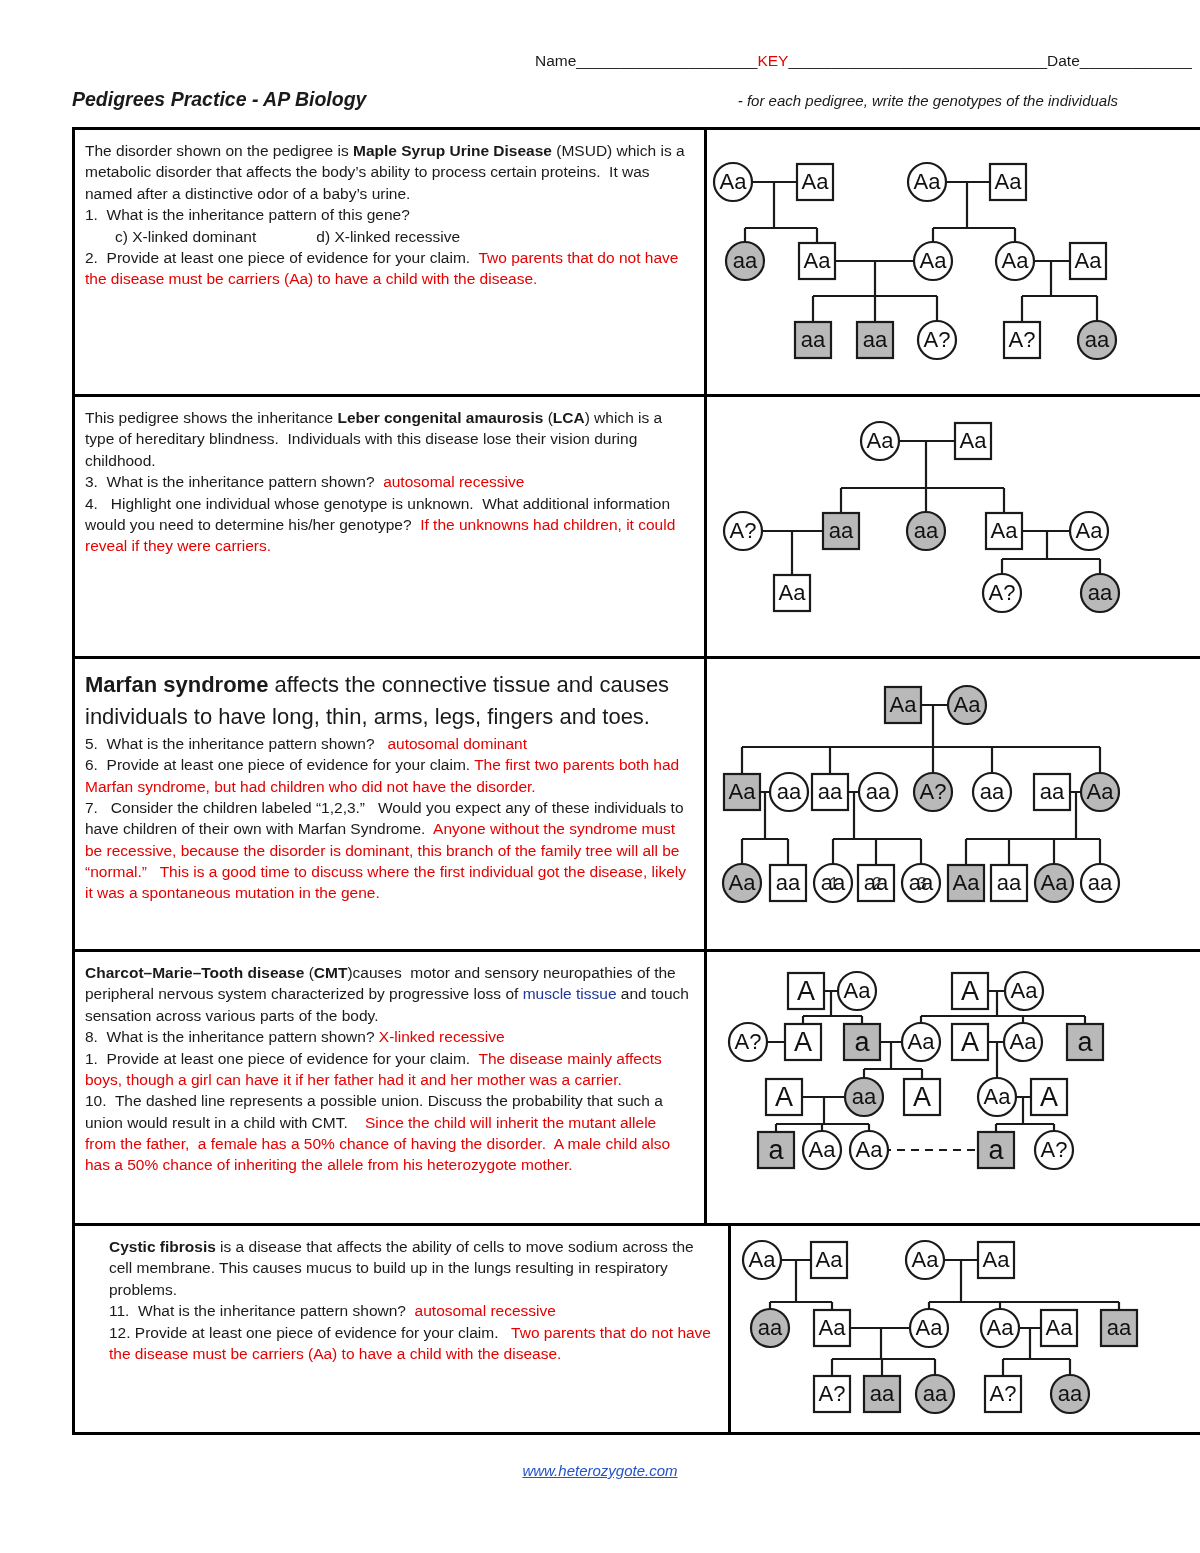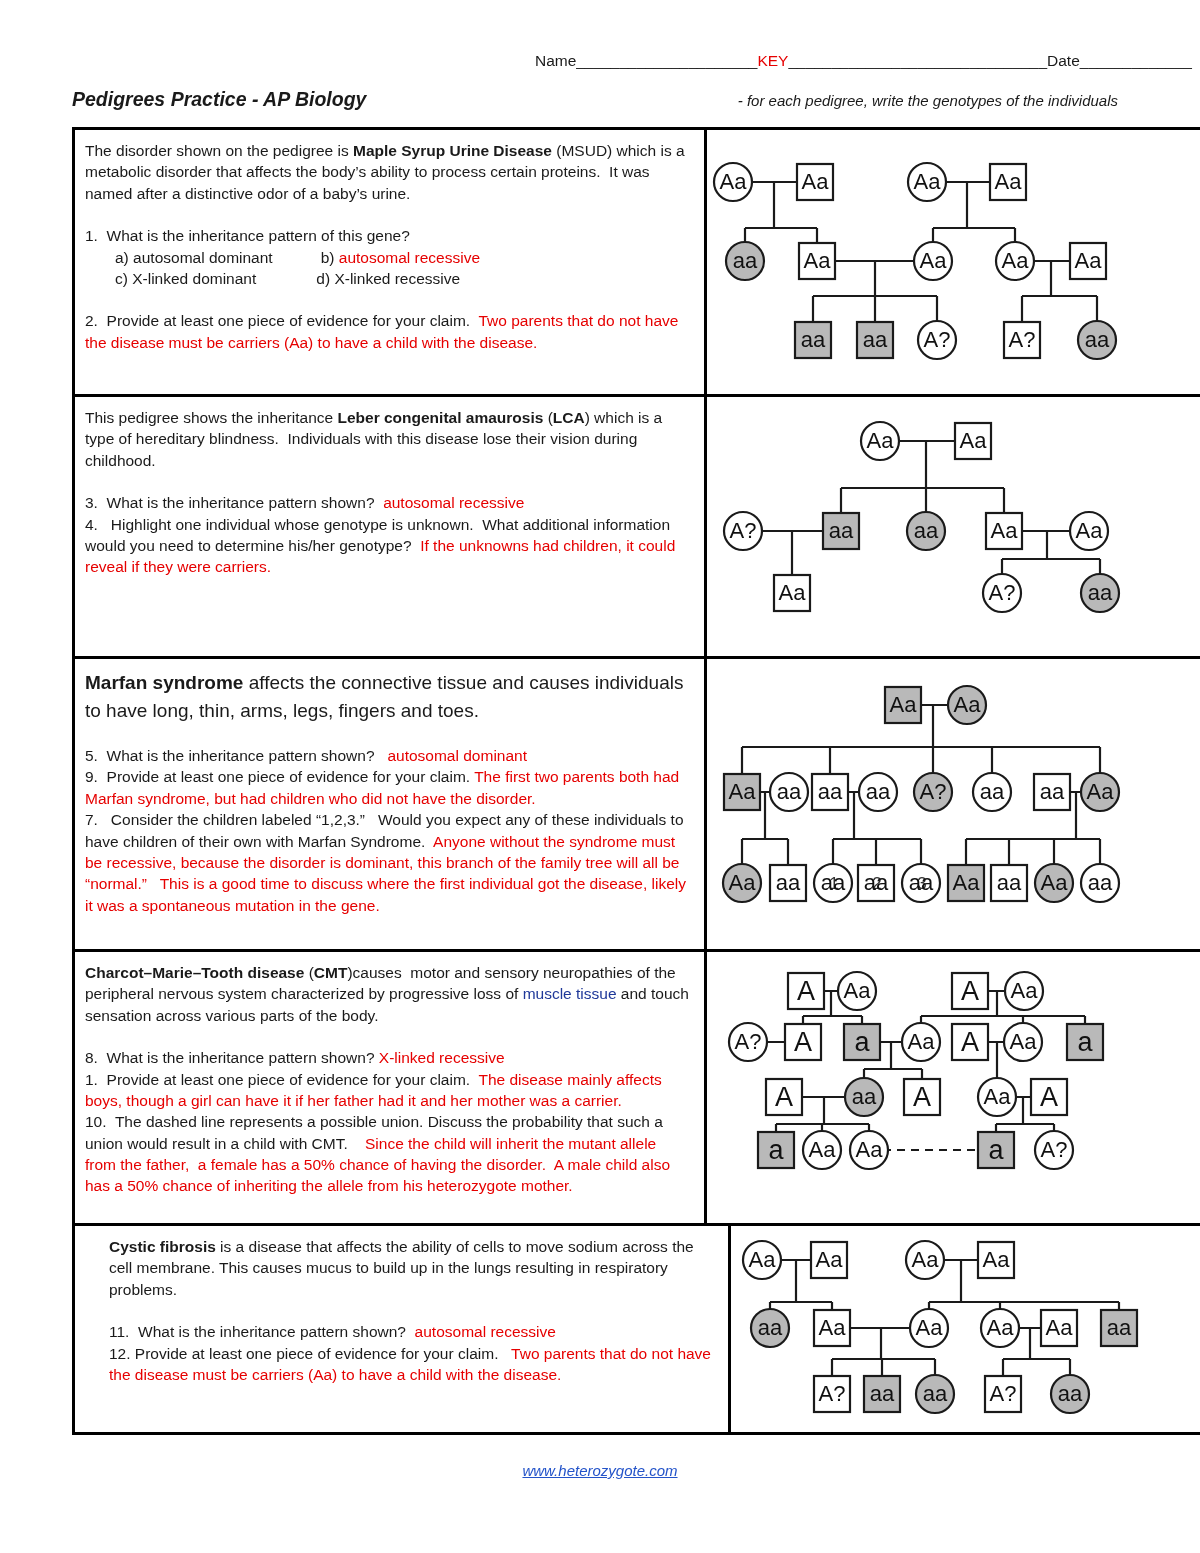--- a/index.html
+++ b/index.html
@@ -28,23 +28,23 @@
     position:absolute;left:72px;top:127px;width:1181px;
     border:3px solid #000;box-sizing:border-box;
   }
   .row{display:flex;border-bottom:3px solid #000;}
   .row:last-child{border-bottom:none;padding-left:24px;}
   .cell-text{
     width:632px;min-width:632px;border-right:3px solid #000;box-sizing:border-box;
     padding:10px 14px 0 10px;font-size:15.5px;line-height:1.38;
   }
   .cell-text p{margin:0;white-space:pre-wrap;}
-  .cell-text p.mt{margin-top:21px;}
+  .cell-text p.mt{}
   .cell-text p.indent{padding-left:30px;}
-  .cell-text p.lg{font-size:19px;line-height:1.45;}
+  .cell-text p.lg{font-size:22px;line-height:1.45;}
   .cell-diagram{flex:1;position:relative;overflow:hidden;}
   .cell-diagram svg{display:block;}
   #footer{
     position:absolute;top:1462px;left:0;width:1200px;text-align:center;font-size:15px;
   }
   #footer a{color:var(--link);font-style:italic;text-decoration:underline;cursor:pointer;}
 </style>
 </head>
 <body>
 
@@ -53,21 +53,20 @@
 <div id="title-row">
   <span id="page-title">Pedigrees Practice - AP Biology</span>
   <span id="page-subtitle">- for each pedigree, write the genotypes of the individuals</span>
 </div>
 
 <div id="table">
     <div class="row" style="height: 264px;">
       <div class="cell-text">
         <p><span>The disorder shown on the pedigree is </span><span class="run-b">Maple Syrup Urine Disease</span><span> (MSUD) which is a metabolic disorder that affects the body’s ability to process certain proteins.  It was named after a distinctive odor of a baby’s urine.</span></p>
         <p class="mt"><span>1.  What is the inheritance pattern of this gene?</span></p>
-        <p class="indent"><span>a) autosomal dominant</span><span class="gap"></span><span>b) </span><span class="run-r">autosomal recessive</span></p>
         <p class="indent"><span>c) X-linked dominant</span><span class="gap2"></span><span>d) X-linked recessive</span></p>
         <p class="mt"><span>2.  Provide at least one piece of evidence for your claim.  </span><span class="run-r">Two parents that do not have the disease must be carriers (Aa) to have a child with the disease.</span></p>
       </div>
       <div class="cell-diagram">
         <svg viewBox="0 0 421 264" width="421" height="264">
           <line x1="26" y1="52" x2="108" y2="52" stroke="#1a1a1a" stroke-width="2.2"></line>
           <line x1="67" y1="52" x2="67" y2="98" stroke="#1a1a1a" stroke-width="2.2"></line>
           <line x1="38" y1="98" x2="110" y2="98" stroke="#1a1a1a" stroke-width="2.2"></line>
           <line x1="38" y1="98" x2="38" y2="131" stroke="#1a1a1a" stroke-width="2.2"></line>
           <line x1="110" y1="98" x2="110" y2="131" stroke="#1a1a1a" stroke-width="2.2"></line>
@@ -159,21 +158,21 @@
           <text x="295" y="203" text-anchor="middle" font-family="&quot;Liberation Sans&quot;, sans-serif" font-size="22" fill="#111">A?</text>
           <circle cx="393" cy="196" r="19" fill="#b9b9b9" stroke="#1a1a1a" stroke-width="2.2"></circle>
           <text x="393" y="203" text-anchor="middle" font-family="&quot;Liberation Sans&quot;, sans-serif" font-size="22" fill="#111">aa</text>
         </svg>
       </div>
     </div>
     <div class="row" style="height: 290px;">
       <div class="cell-text">
         <p class="lg"><span class="run-b">Marfan syndrome</span><span> affects the connective tissue and causes individuals to have long, thin, arms, legs, fingers and toes.</span></p>
         <p class="mt"><span>5.  What is the inheritance pattern shown?   </span><span class="run-r">autosomal dominant</span></p>
-        <p><span>9.  Provide at least one piece of evidence for your claim. </span><span class="run-r">The first two parents both had Marfan syndrome, but had children who did not have the disorder.</span></p>
+        <p><span>6.  Provide at least one piece of evidence for your claim. </span><span class="run-r">The first two parents both had Marfan syndrome, but had children who did not have the disorder.</span></p>
         <p><span>7.   Consider the children labeled “1,2,3.”   Would you expect any of these individuals to have children of their own with Marfan Syndrome.  </span><span class="run-r">Anyone without the syndrome must be recessive, because the disorder is dominant, this branch of the family tree will all be “normal.”   This is a good time to discuss where the first individual got the disease, likely it was a spontaneous mutation in the gene.</span></p>
       </div>
       <div class="cell-diagram">
         <svg viewBox="0 0 421 290" width="421" height="290">
           <line x1="196" y1="46" x2="260" y2="46" stroke="#1a1a1a" stroke-width="2.2"></line>
           <line x1="226" y1="46" x2="226" y2="88" stroke="#1a1a1a" stroke-width="2.2"></line>
           <line x1="35" y1="88" x2="393" y2="88" stroke="#1a1a1a" stroke-width="2.2"></line>
           <line x1="35" y1="88" x2="35" y2="133" stroke="#1a1a1a" stroke-width="2.2"></line>
           <line x1="123" y1="88" x2="123" y2="133" stroke="#1a1a1a" stroke-width="2.2"></line>
           <line x1="226" y1="88" x2="226" y2="133" stroke="#1a1a1a" stroke-width="2.2"></line>

